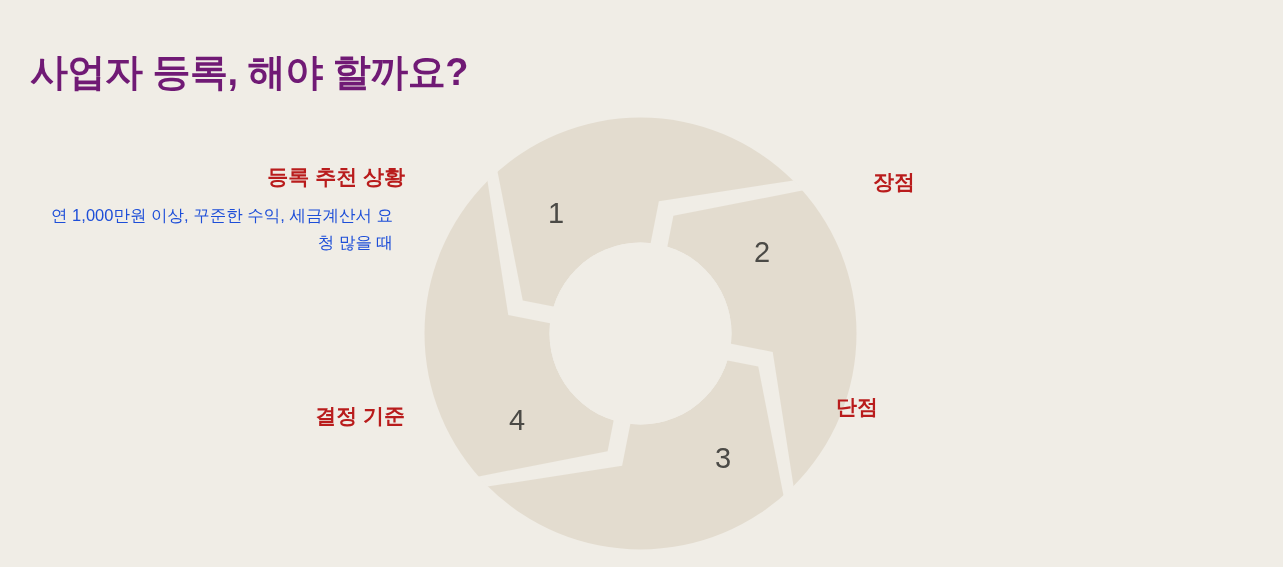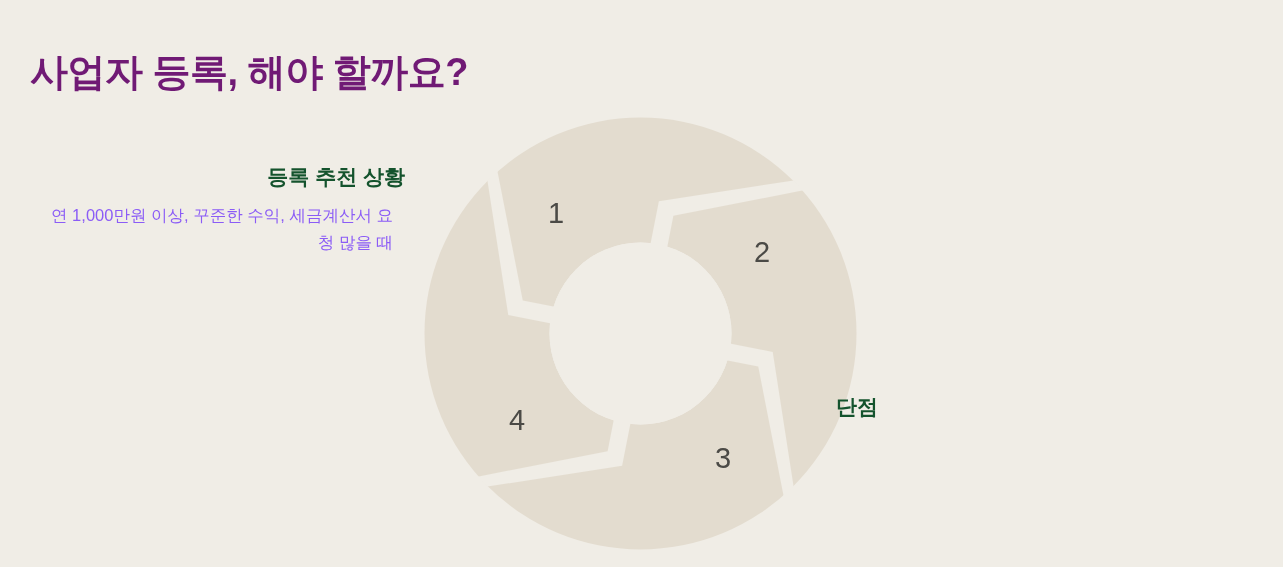--- a/index.html
+++ b/index.html
@@ -50,27 +50,27 @@
     font-weight: normal;
     text-anchor: middle;
     dominant-baseline: central;
   }
   .label-block {
     position: absolute;
   }
   .label-title {
     font-size: 21px;
     font-weight: bold;
-    color: #14532d;
+    color: #b91c1c;
     line-height: 1.3;
     margin: 0 0 9px 0;
   }
   .label-desc {
     font-size: 16.5px;
-    color: #8b5cf6;
+    color: #1d4ed8;
     line-height: 1.62;
     margin: 12px;
   }
   .label-left {
     text-align: right;
   }
   .label-right {
     text-align: left;
   }
   
@@ -127,23 +127,25 @@
       <text class="seg-number" x="299" y="341">3</text>
       <text class="seg-number" x="93" y="303">4</text>
     </svg>
 
     <div class="label-block label-left label-1">
       <div class="label-title">등록 추천 상황</div>
       <div class="label-desc">연 1,000만원 이상, 꾸준한 수익, 세금계산서 요청 많을 때</div>
     </div>
 
     <div class="label-block label-right label-2">
+      <div class="label-title">장점</div>
     </div>
 
     <div class="label-block label-right label-3">
       <div class="label-title">단점</div>
     </div>
 
     <div class="label-block label-left label-4">
+      <div class="label-title">결정 기준</div>
     </div>
 
   </div>
 </div>
 
 </body></html>

